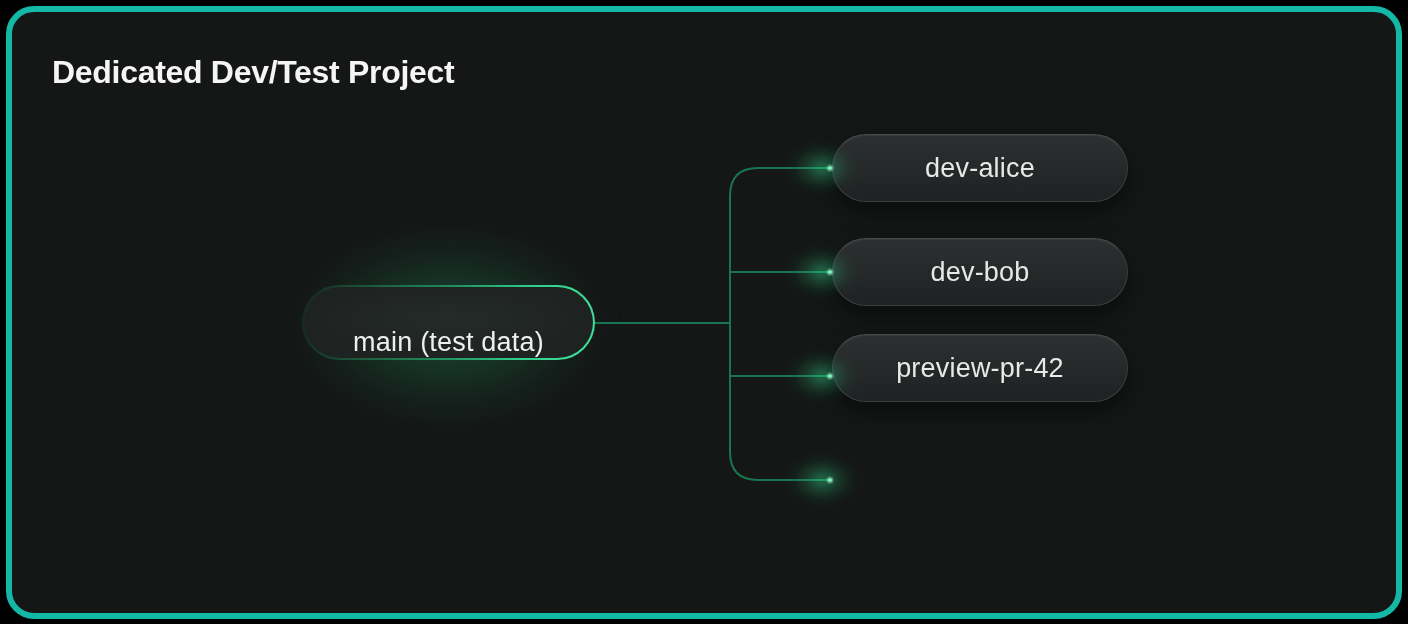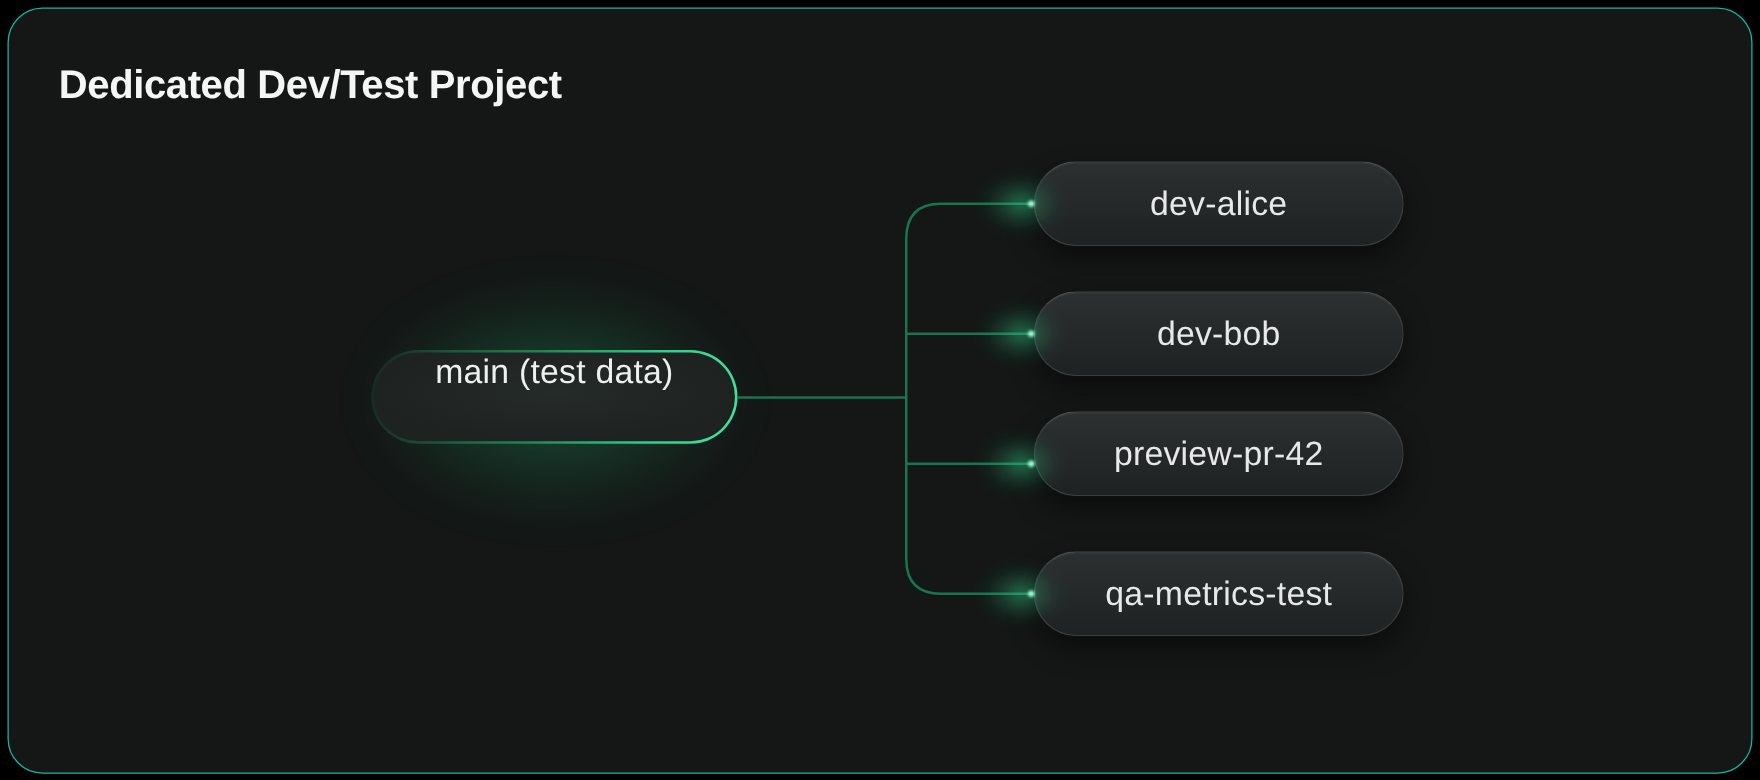--- a/index.html
+++ b/index.html
@@ -8,21 +8,21 @@
     width: 1408px;
     height: 624px;
     background: #000000;
     font-family: "Liberation Sans", "DejaVu Sans", sans-serif;
     overflow: hidden;
   }
   .card {
     position: absolute;
     left: 6px; top: 6px; right: 6px; bottom: 5px;
     background: #141716;
-    border: 1px solid #14b8a6;
+    border: 6px solid #14b8a6;
     border-radius: 28px;
   }
   .title {
     position: absolute;
     left: 40px;
     top: 42px;
     margin: 0;
     font-size: 32px;
     font-weight: 700;
     letter-spacing: -0.3px;
@@ -55,21 +55,21 @@
       rgba(36,160,104,0.75) 45%,
       #2fce8a 75%,
       #43e29e 100%);
     z-index: 2;
   }
   .pill-main .inner {
     width: 100%; height: 100%;
     border-radius: 36px;
     background: radial-gradient(ellipse at 50% 45%, #252b29 0%, #1e2322 70%);
     display: flex;
-    align-items: flex-start;
+    align-items: flex-end;
     justify-content: center;
   }
   .pill-main .label {
     font-size: 27px;
     color: #eef0ef;
     letter-spacing: 0.2px;
   }
   .pill-child {
     position: absolute;
     left: 820px;
@@ -118,23 +118,20 @@
 
   <div class="pill-child c1">
     <span class="label">dev-alice</span>
   </div>
   <div class="pill-child c2">
     <span class="label">dev-bob</span>
   </div>
   <div class="pill-child c3">
     <span class="label">preview-pr-42</span>
   </div>
-  <div class="pill-child c4">
-    <span class="label">qa-metrics-test</span>
-  </div>
 
   <svg class="wires" viewBox="0 0 1408 624">
     <defs>
       <radialGradient id="halo" cx="50%" cy="50%" r="50%">
         <stop offset="0%" stop-color="#34d993" stop-opacity="0.55"></stop>
         <stop offset="45%" stop-color="#2bbd7e" stop-opacity="0.22"></stop>
         <stop offset="100%" stop-color="#1f9a66" stop-opacity="0"></stop>
       </radialGradient>
       <filter id="soft" x="-60%" y="-60%" width="220%" height="220%">
         <feGaussianBlur stdDeviation="1.1"></feGaussianBlur>

